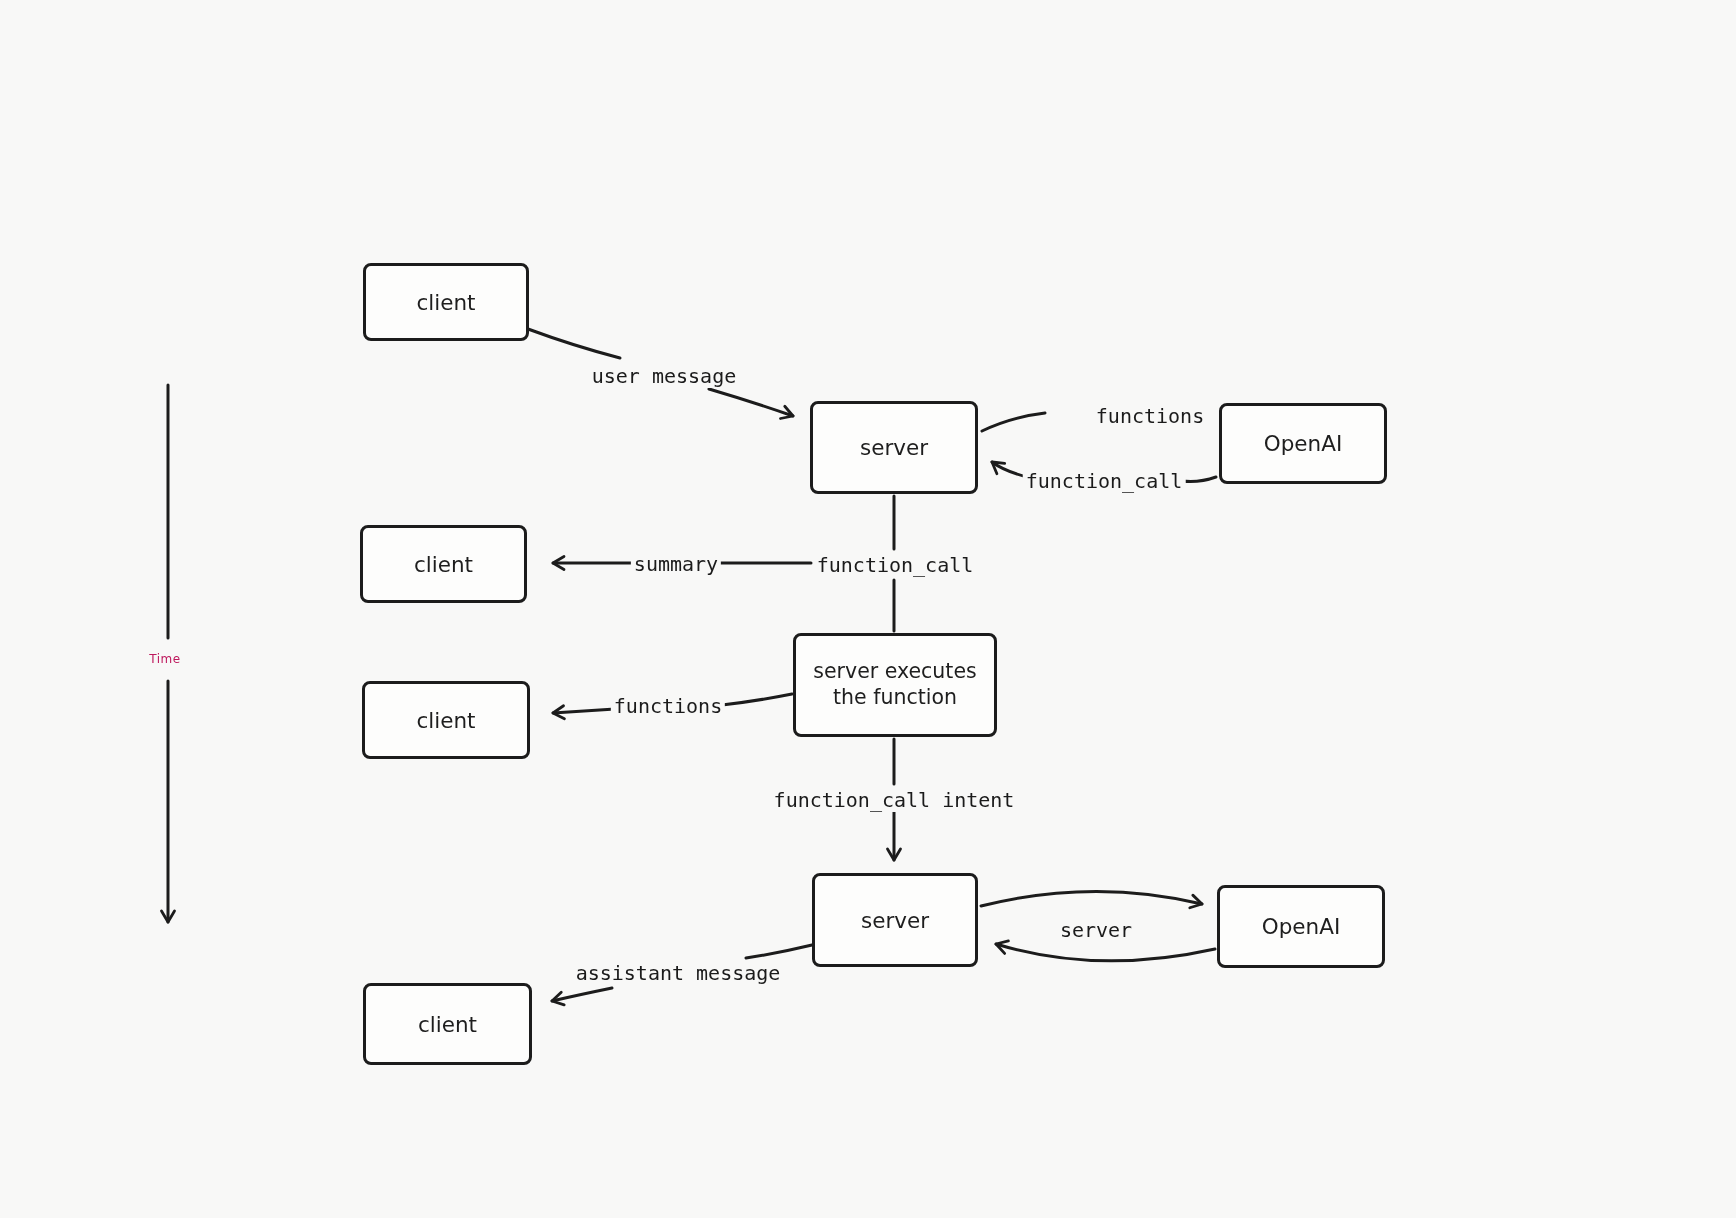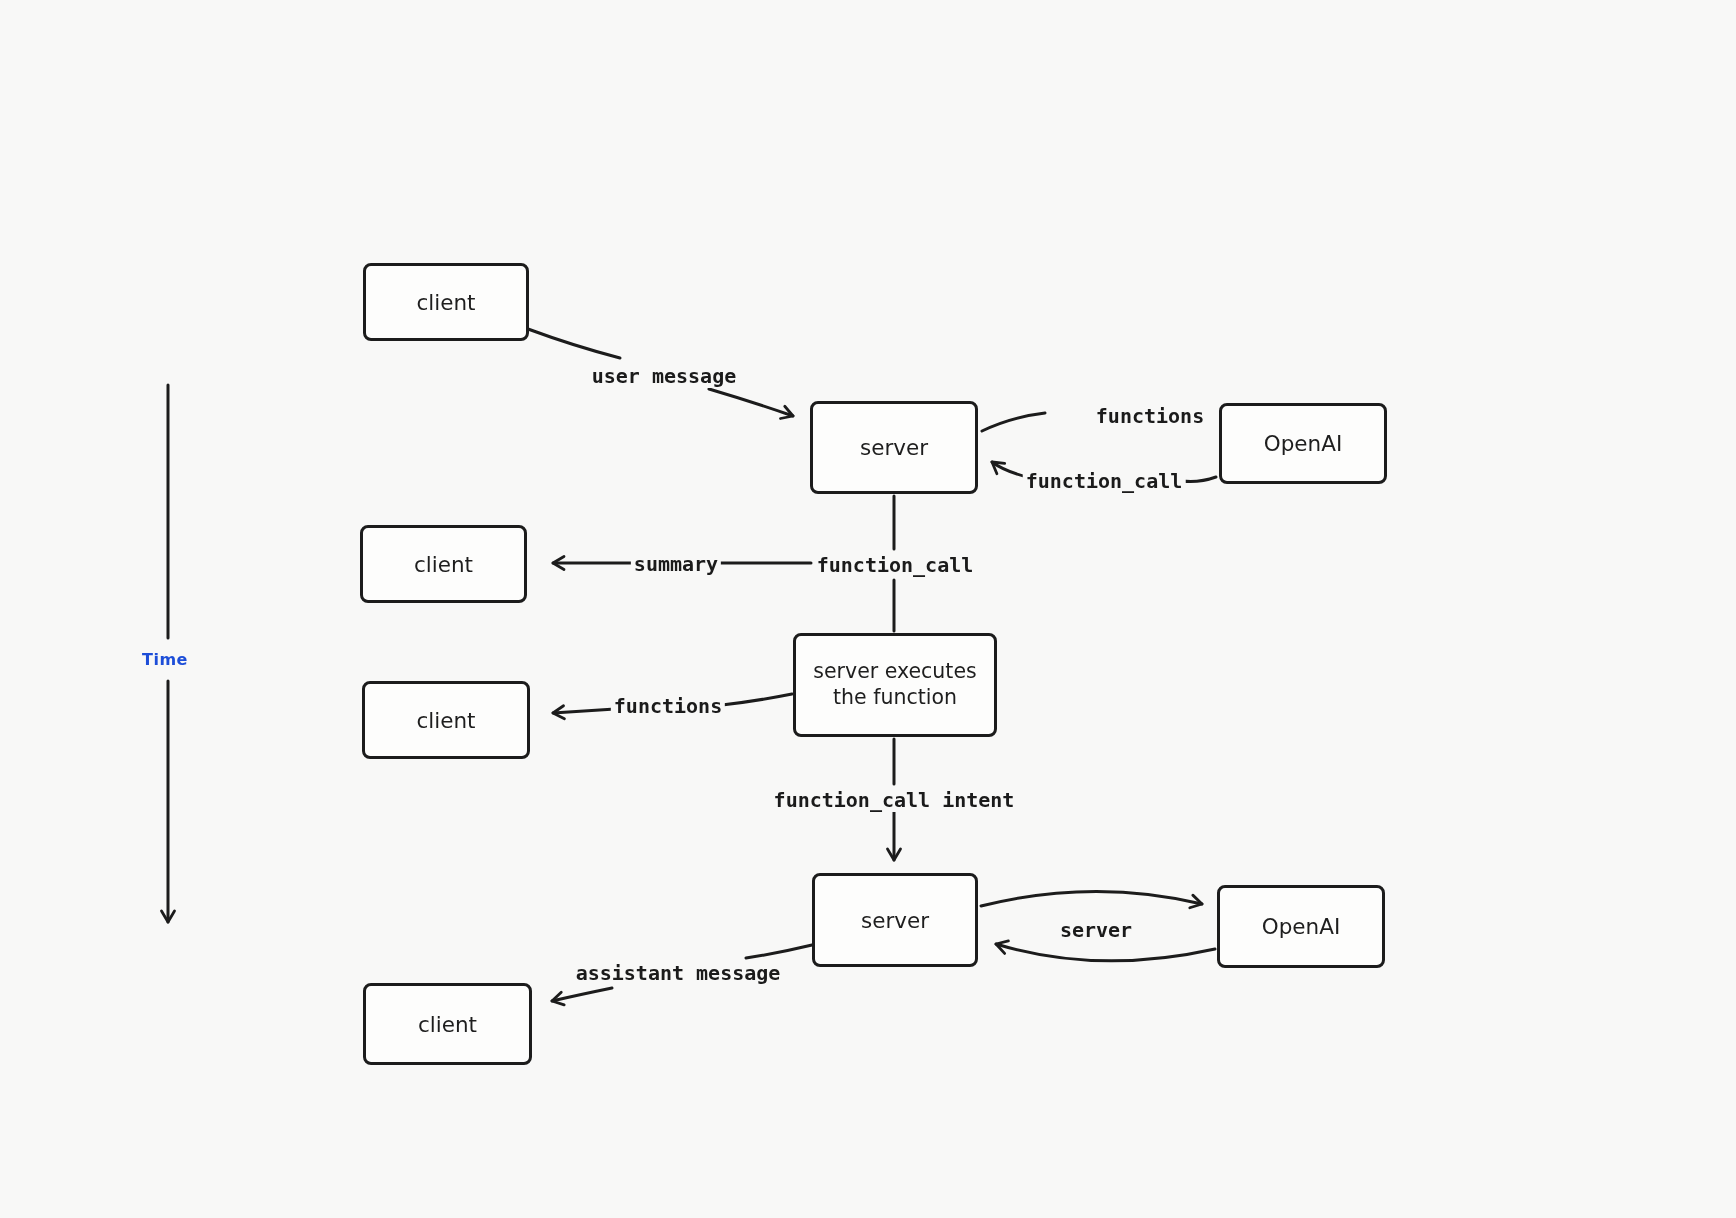--- a/index.html
+++ b/index.html
@@ -41,34 +41,34 @@
   }
   .node.multiline{
     white-space:pre-line;
     line-height:1.25;
     font-size:20.5px;
   }
   .edge-label{
     position:absolute;
     transform:translate(-50%,-50%);
     font-family:"DejaVu Sans Mono", monospace;
-    font-weight:700;
+    font-weight:400;
     font-size:20px;
     white-space:nowrap;
     color:#1b1b1b;
     background:#f8f8f7;
     padding:0 3px;
   }
   .time-label{
     position:absolute;
     transform:translate(-50%,-50%);
-    font-weight:700;
-    font-size:16px;
+    font-weight:400;
+    font-size:12px;
     letter-spacing:0.5px;
-    color:#1d4ed8;
+    color:#be185d;
   }
   svg.wires{
     position:absolute;
     left:0; top:0;
     pointer-events:none;
   }
   svg.wires path{
     fill:none;
     stroke:#1c1c1c;
     stroke-width:3px;

